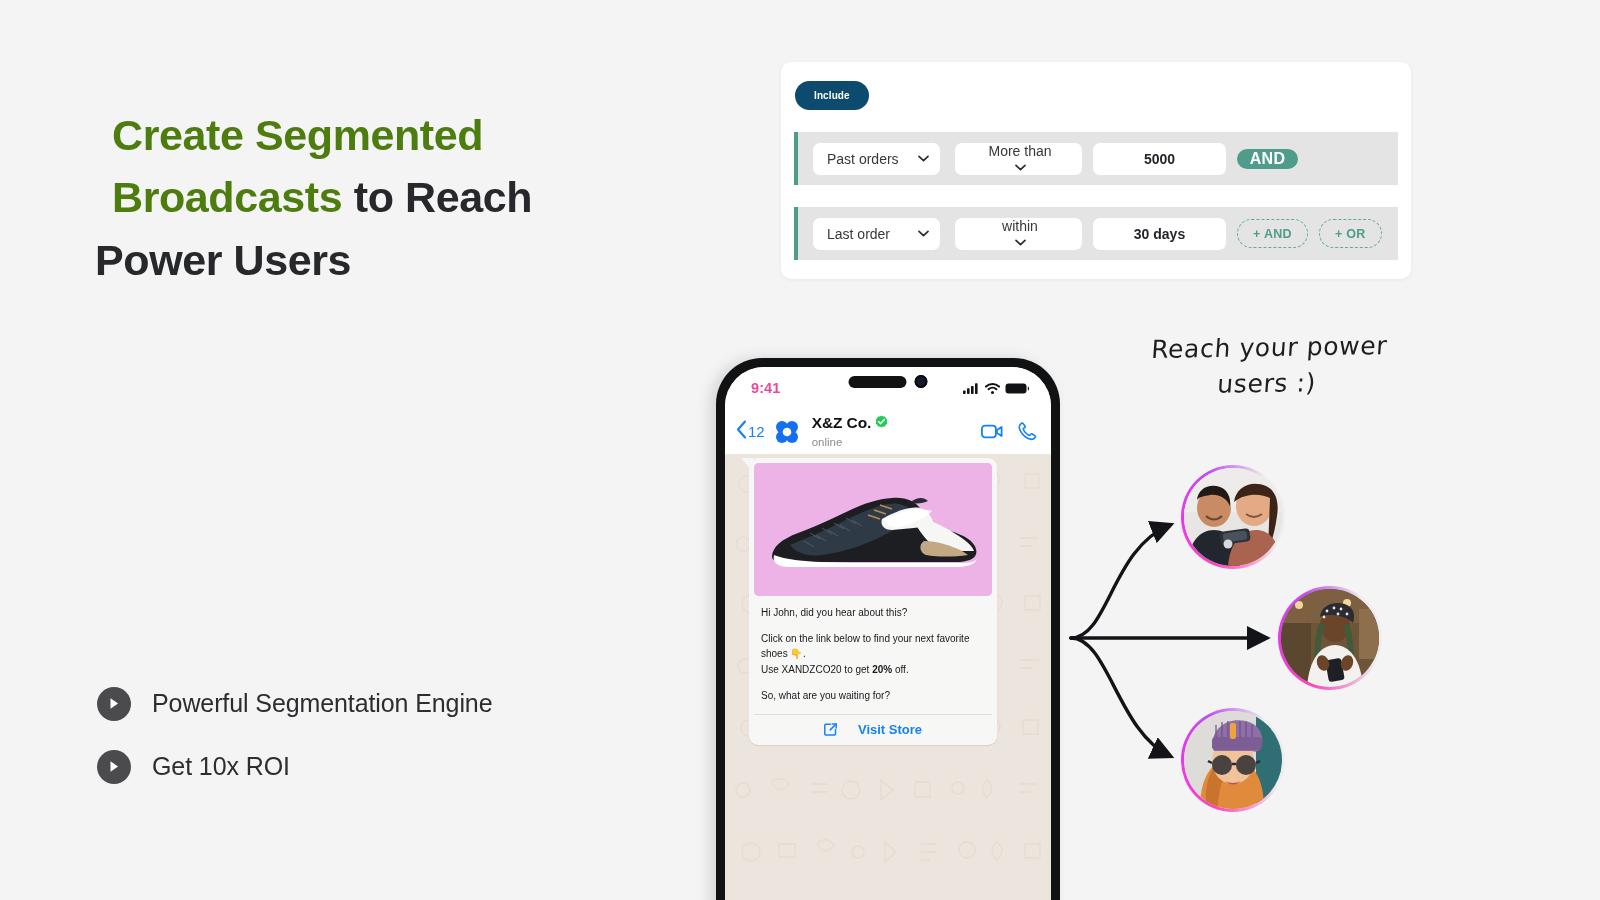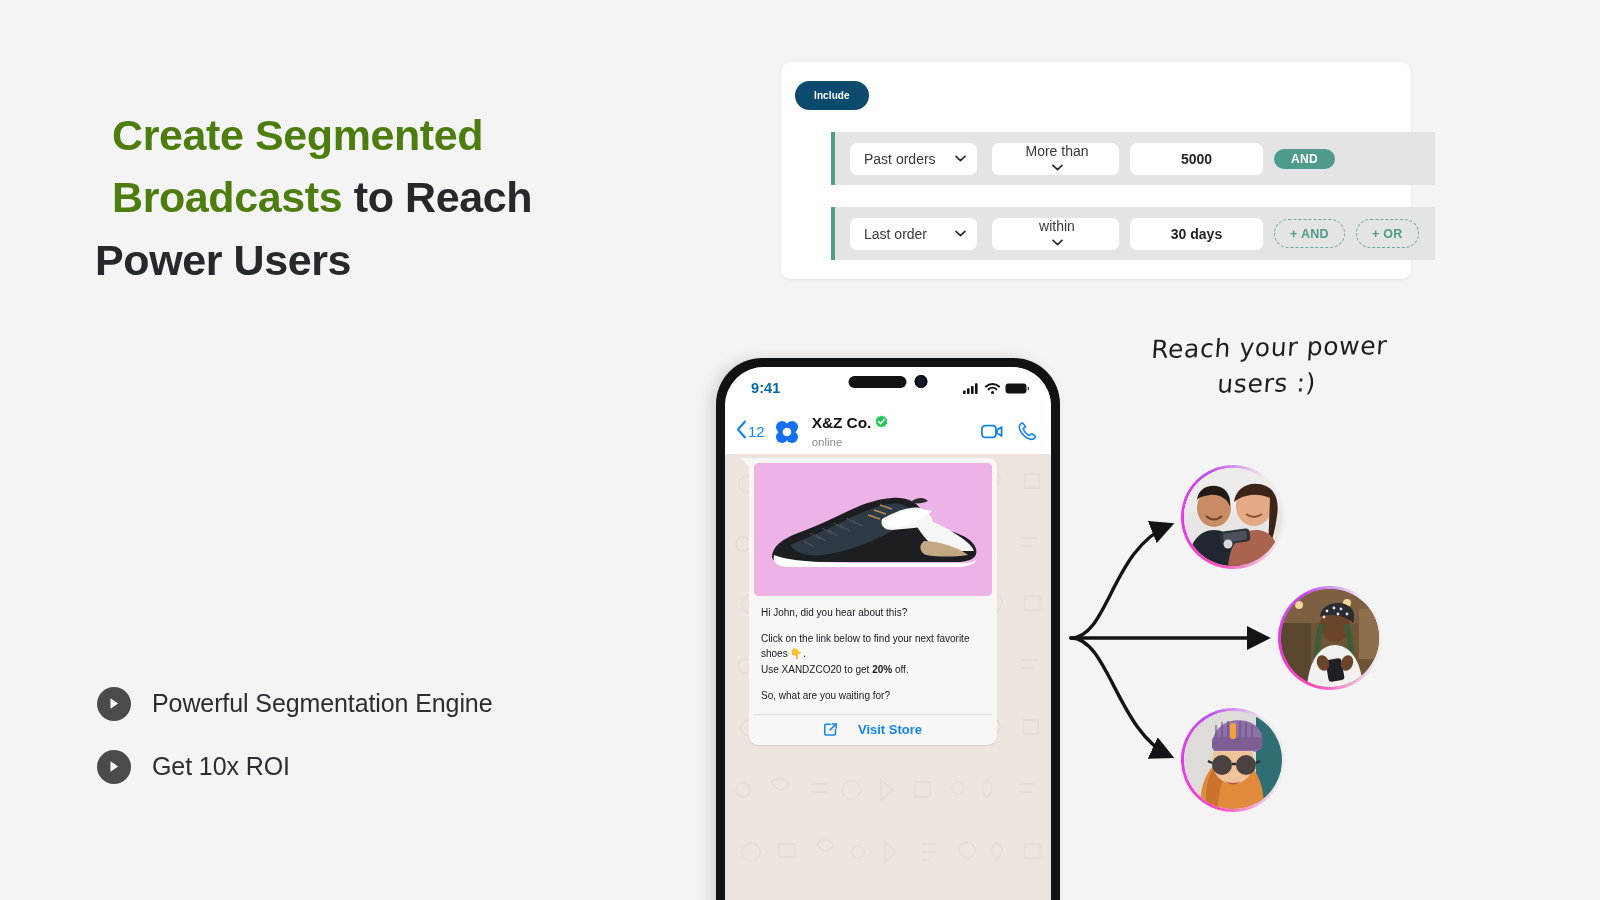--- a/index.html
+++ b/index.html
@@ -44,42 +44,42 @@
     position: absolute; left: 14px; top: 19px;
     background: #0c4a6e; color: #fff;
     font-size: 10px; font-weight: 700;
     padding: 9px 19px; border-radius: 16px;
     letter-spacing: 0.1px;
   }
   .cond-row {
     position: absolute; left: 13px; width: 604px; height: 53px;
     background: #e4e4e4;
     border-left: 4px solid #4f9c8a;
-    display: flex; align-items: center; margin-left: 37px;
+    display: flex; align-items: center;
   }
   .cond-row.r1 { top: 70px; }
   .cond-row.r2 { top: 145px; }
   .select-field {
     background: #fff; border-radius: 7px; height: 32px;
     display: flex; align-items: center; justify-content: space-between;
     padding: 0 11px 0 14px; margin-left: 15px;
     font-size: 14px; color: #37383b;
   }
   .select-field.w-type { width: 127px; }
   .select-field.w-op   { width: 127px; flex-direction: column; }
   .value-field {
     background: #fff; border-radius: 7px; height: 32px; width: 133px;
     display: flex; align-items: center; justify-content: center;
     margin-left: 11px; font-size: 14px; font-weight: 700; color: #24252a;
   }
   .chev { width: 11px; height: 7px; flex: 0 0 11px; }
   .chev svg { display: block; }
   .and-pill {
     margin-left: 11px; background: #4f9c8a; color: #fff;
-    font-size: 12px; font-weight: 700; letter-spacing: 0.3px;
+    font-size: 16px; font-weight: 700; letter-spacing: 0.3px;
     height: 20px; min-width: 61px; border-radius: 16px;
     display: flex; align-items: center; justify-content: center;
   }
   .dashed-pill {
     margin-left: 11px; color: #4f9c8a;
     border: 1.6px dashed #63ab99; background: transparent;
     font-size: 12.5px; font-weight: 700; letter-spacing: 0.3px;
     height: 29px; border-radius: 16px; padding: 0 15px;
     display: flex; align-items: center; justify-content: center;
   }
@@ -109,21 +109,21 @@
     background: #ffffff;
     border-radius: 39px 39px 0 0;
     overflow: hidden; position: relative;
   }
   
   .status-bar {
     height: 42px; display: flex; align-items: center;
     justify-content: space-between; padding: 0 22px 0 26px;
     position: relative; background: #fff; z-index: 4;
   }
-  .status-time { font-size: 14.5px; font-weight: 700; color: #0369a1; letter-spacing: 0.1px; }
+  .status-time { font-size: 14.5px; font-weight: 700; color: #ec4899; letter-spacing: 0.1px; }
   .island {
     position: absolute; left: 50%; top: 8px; transform: translateX(-50%);
     display: flex; align-items: center; gap: 8px;
   }
   .island-pill { width: 58px; height: 12px; border-radius: 7px; background: #111214; }
   .island-cam {
     width: 13px; height: 13px; border-radius: 50%; background: #141a2a;
     box-shadow: inset 0 0 0 2px #090b12;
   }
   .status-icons { display: flex; align-items: center; gap: 5px; }

